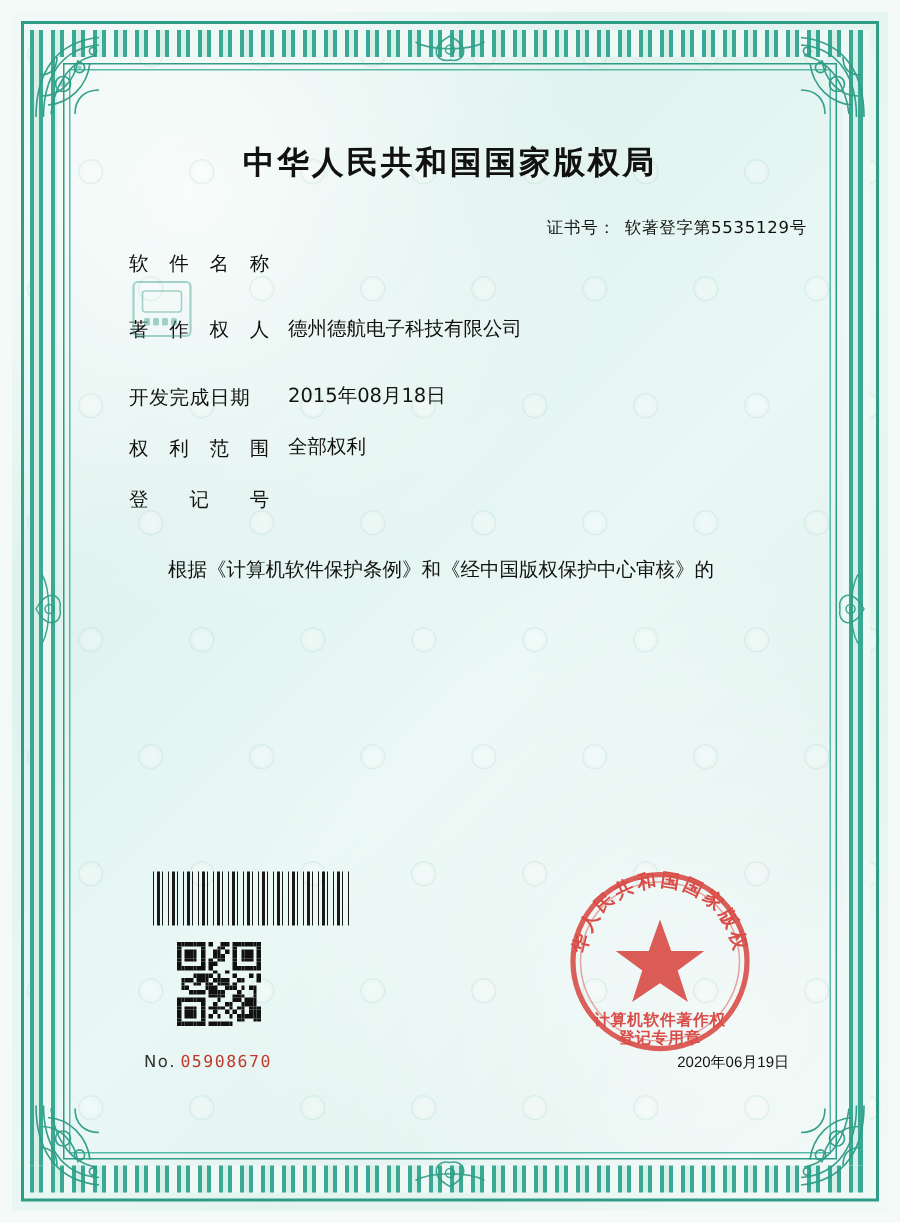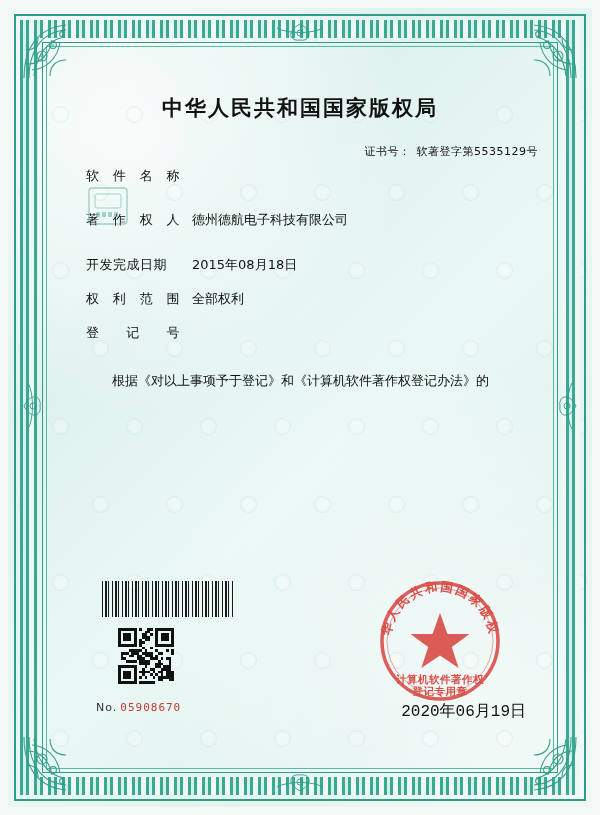--- a/index.html
+++ b/index.html
@@ -249,22 +249,22 @@
     color: #c0392b;
     letter-spacing: 1px;
     font-family: "DejaVu Sans Mono", "Liberation Mono", monospace;
   }
   .serial .no { color: #333; font-family: "DejaVu Sans", sans-serif; margin-right: 3px;}
 
   .issue-date {
     position: absolute;
     right: 18px;
     top: 645px;
-    font-size: 16px;
-    font-family: Liberation Mono, monospace;
+    font-size: 10px;
+    font-family: Liberation Sans, sans-serif;
     color: #111;
     text-align: center;
   }
 
   
   .seal {
     position: absolute;
     right: 34px;
     top: 515px;
     width: 140px;
@@ -537,21 +537,21 @@
         <div class="field-label spaced">
           <span>登</span>
             <span>记</span>
             <span>号</span>
         </div>
       </div>
 
     </div>
 
     <div class="statement">
-      <span class="indent"></span><span>根据《对以上事项予于登记》和《计算机软件著作权登记办法》的</span><br>
+      <span class="indent"></span><span>根据《计算机软件保护条例》和《经中国版权保护中心审核》的</span><br>
     </div>
 
     <div class="barcode"></div>
 
     <div class="qr" id="qr-holder">
         <div class="qr-cell" style="left: 0px; top: 0px; width: 2.66667px; height: 2.66667px;"></div>
         <div class="qr-cell" style="left: 2.66667px; top: 0px; width: 2.66667px; height: 2.66667px;"></div>
         <div class="qr-cell" style="left: 5.33333px; top: 0px; width: 2.66667px; height: 2.66667px;"></div>
         <div class="qr-cell" style="left: 8px; top: 0px; width: 2.66667px; height: 2.66667px;"></div>
         <div class="qr-cell" style="left: 10.6667px; top: 0px; width: 2.66667px; height: 2.66667px;"></div>

